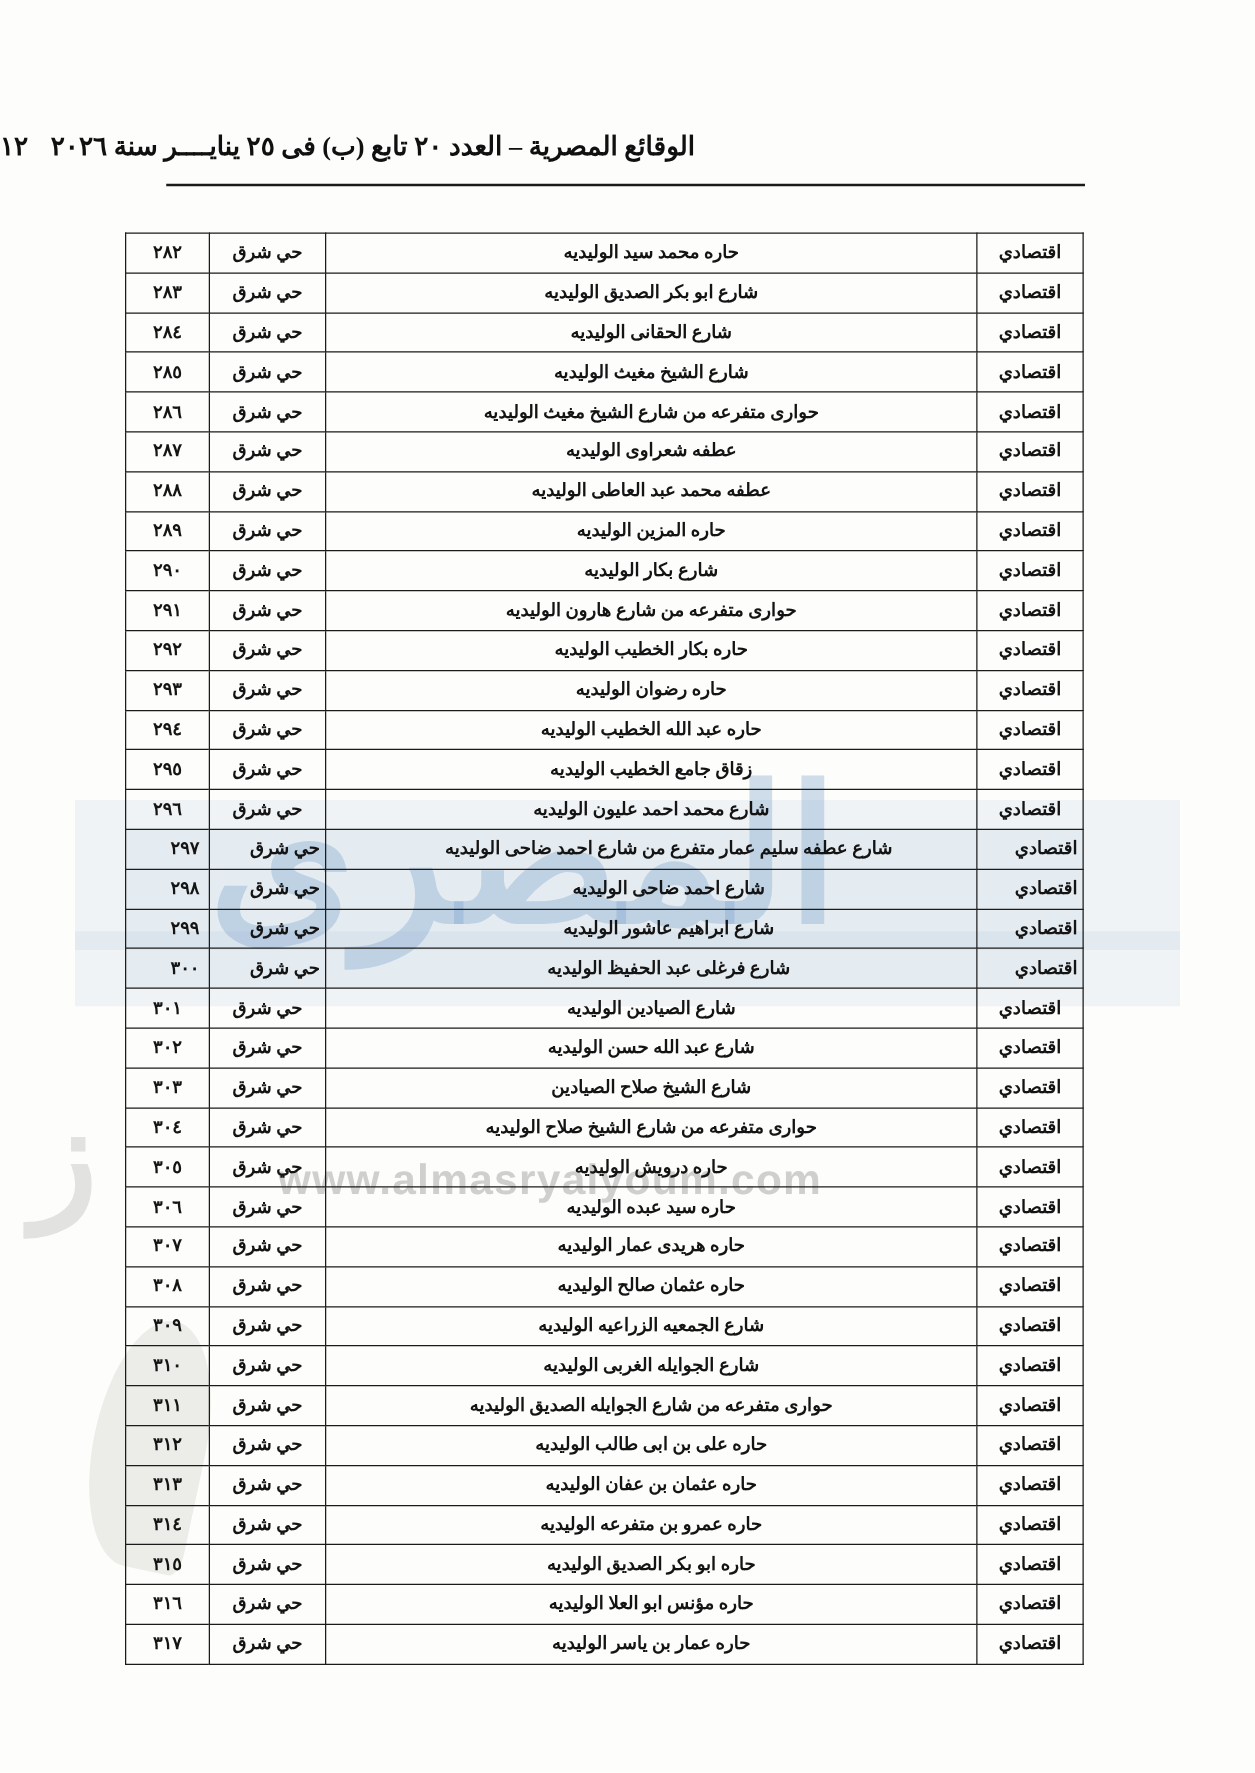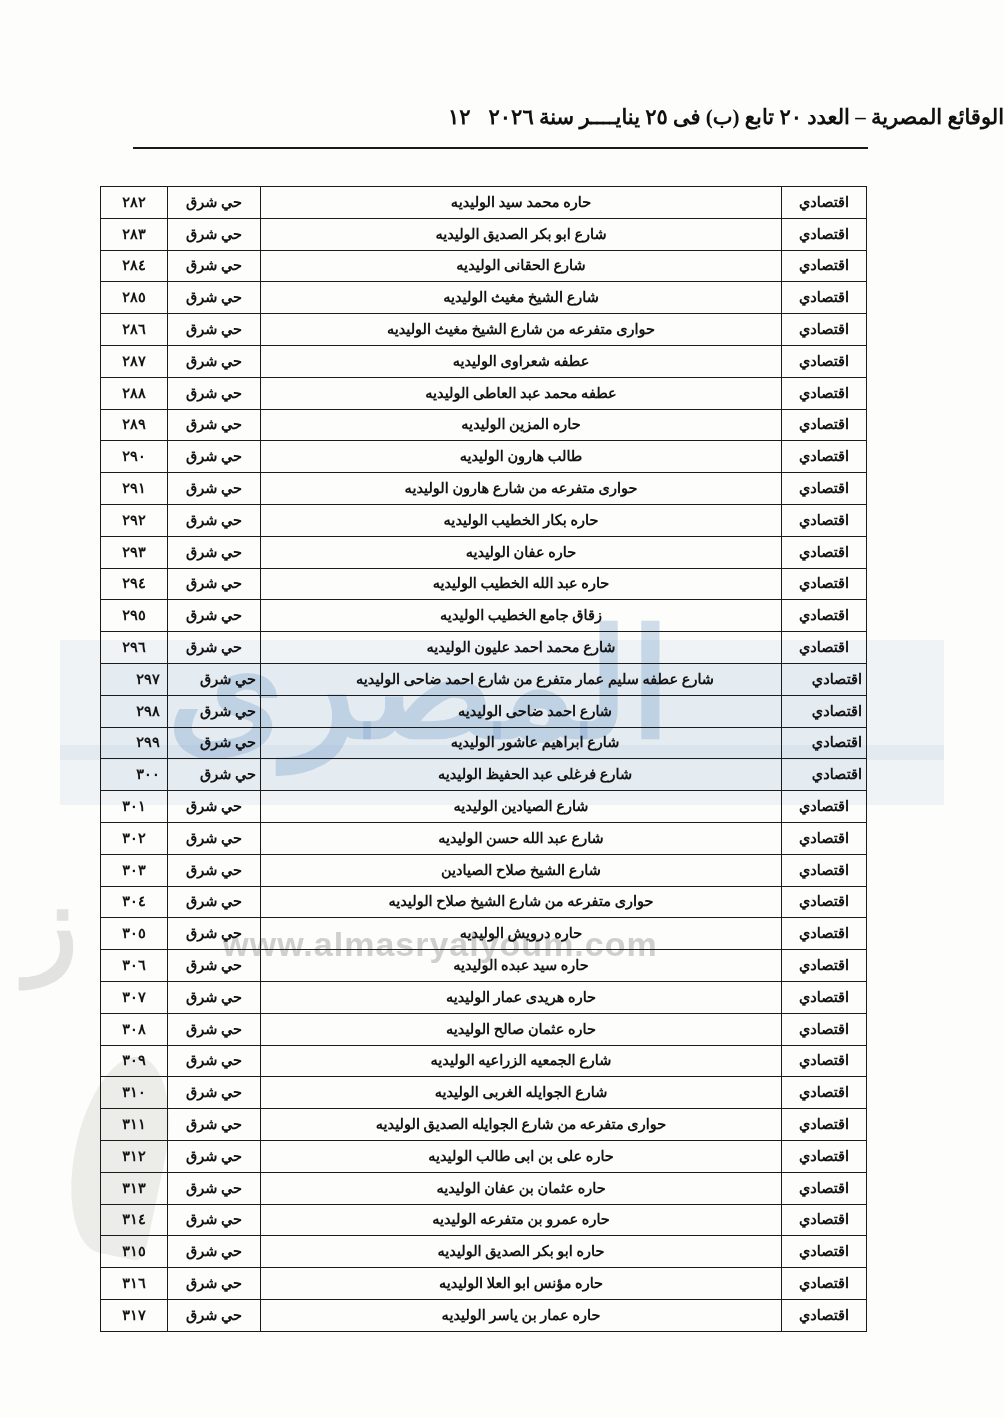--- a/index.html
+++ b/index.html
@@ -93,21 +93,21 @@
     transform: rotate(12deg);
   }
 
   
   .header {
     position: absolute;
     top: 105px;
     left: 0;
     width: 1004px;
     z-index: 3;
-    text-align: right;
+    text-align: left;
   }
   .header-line {
     display: inline-block;
     font-size: 21px;
     font-weight: bold;
     color: #101010;
     letter-spacing: 0px;
     white-space: nowrap;
     font-family: "Liberation Serif", serif;
   }
@@ -229,39 +229,39 @@
           <td class="col-num">٢٨٨</td>
         </tr>
         <tr>
           <td class="col-type">اقتصادي</td>
           <td class="col-name">حاره المزين الوليديه</td>
           <td class="col-dist">حي شرق</td>
           <td class="col-num">٢٨٩</td>
         </tr>
         <tr>
           <td class="col-type">اقتصادي</td>
-          <td class="col-name">طالب هارون الوليديه</td>
+          <td class="col-name">شارع بكار الوليديه</td>
           <td class="col-dist">حي شرق</td>
           <td class="col-num">٢٩٠</td>
         </tr>
         <tr>
           <td class="col-type">اقتصادي</td>
           <td class="col-name">حوارى متفرعه من شارع هارون الوليديه</td>
           <td class="col-dist">حي شرق</td>
           <td class="col-num">٢٩١</td>
         </tr>
         <tr>
           <td class="col-type">اقتصادي</td>
           <td class="col-name">حاره بكار الخطيب الوليديه</td>
           <td class="col-dist">حي شرق</td>
           <td class="col-num">٢٩٢</td>
         </tr>
         <tr>
           <td class="col-type">اقتصادي</td>
-          <td class="col-name">حاره عفان الوليديه</td>
+          <td class="col-name">حاره رضوان الوليديه</td>
           <td class="col-dist">حي شرق</td>
           <td class="col-num">٢٩٣</td>
         </tr>
         <tr>
           <td class="col-type">اقتصادي</td>
           <td class="col-name">حاره عبد الله الخطيب الوليديه</td>
           <td class="col-dist">حي شرق</td>
           <td class="col-num">٢٩٤</td>
         </tr>
         <tr>

